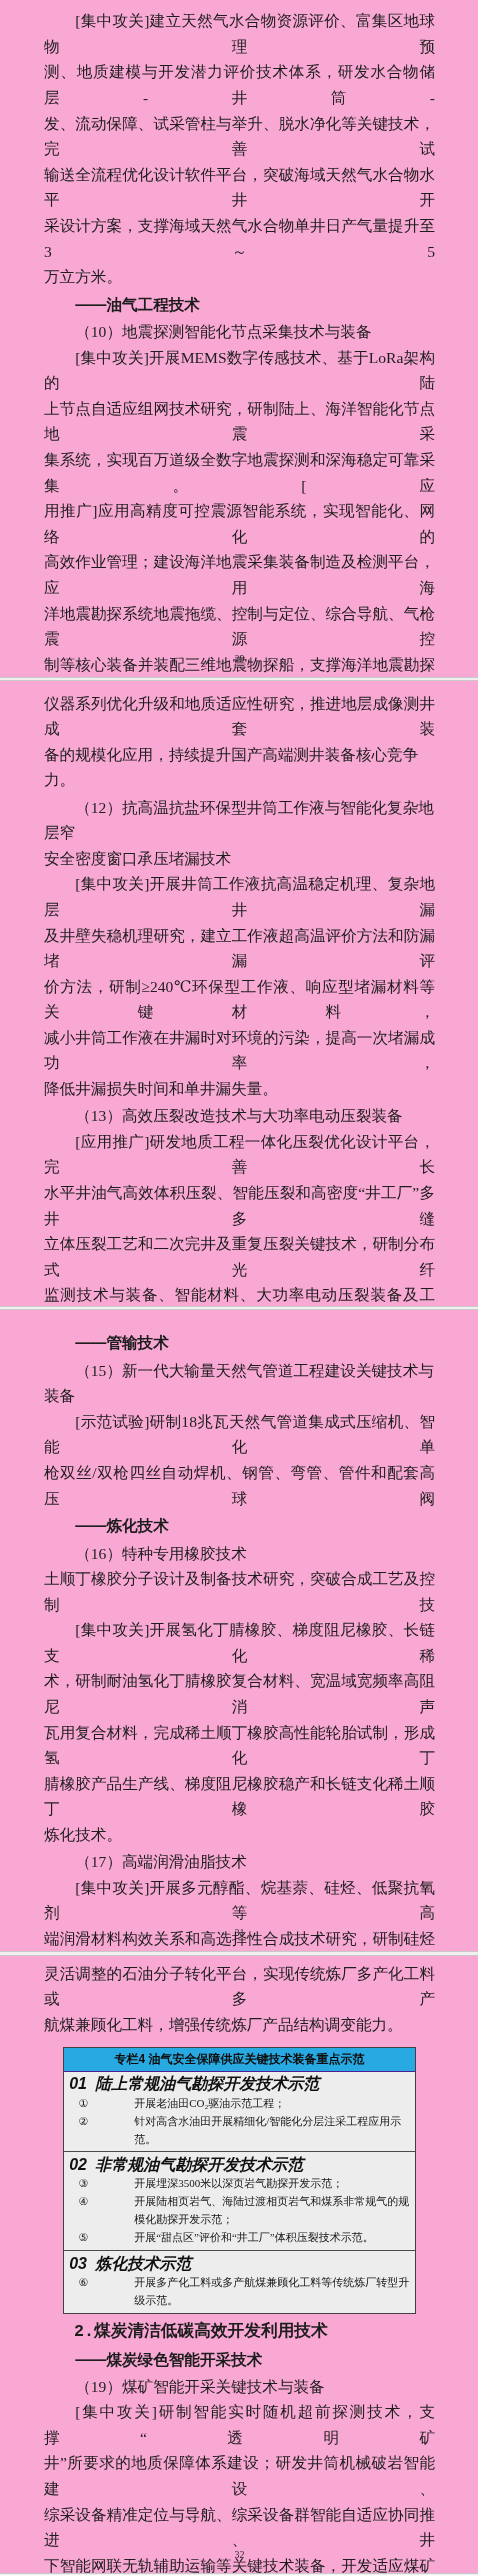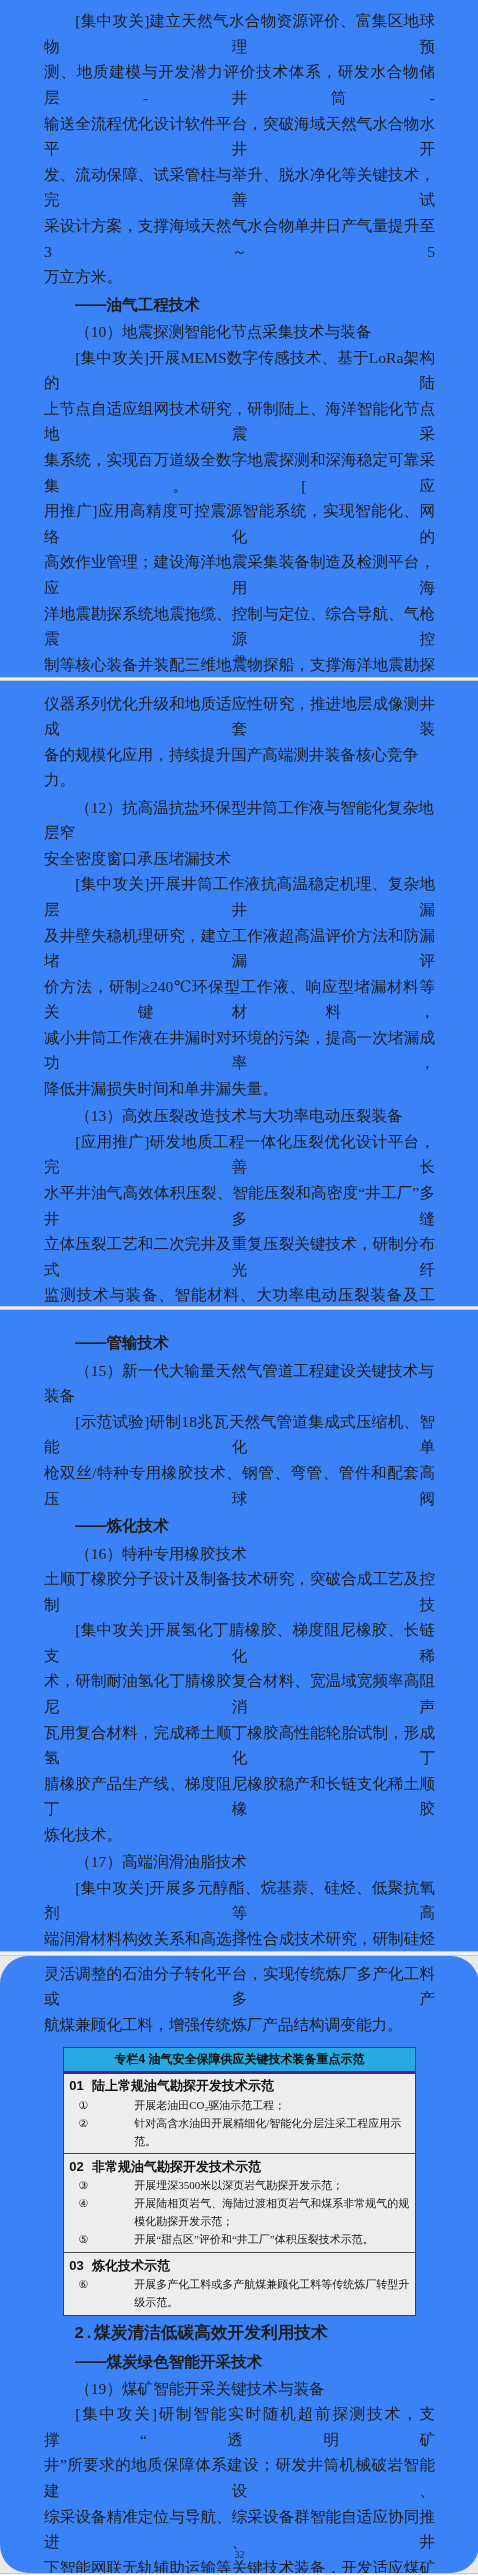--- a/index.html
+++ b/index.html
@@ -2,28 +2,28 @@
 <html style="font-size:8.3px"><head>
 <meta charset="utf-8">
 <style>
   html,body{margin:0;padding:0;}
   body{
     width:479px;height:2576px;overflow:hidden;
     background:#e9e9e9;
     font-family:"Liberation Serif","DejaVu Serif",serif;
   }
   .doc{width:479px;}
-  .page{position:relative;background:#3b82f6;width:479px;overflow:hidden;box-sizing:border-box;}
+  .page{position:relative;background:#f9a8d4;width:479px;overflow:hidden;box-sizing:border-box;}
   .gap{height:4.2px;background:#f0f0f0;border-top:0.5px solid #c9c9c9;border-bottom:0.5px solid #c9c9c9;box-sizing:border-box;}
   .end-strip{height:3.7px;background:#f0f0f0;border-top:0.5px solid #c9c9c9;box-sizing:border-box;}
 
   .pg29{height:677px;}
   .pg30{height:625px;}
   .pg31{height:641px;}
-  .pg32{height:617px;border-radius:28px;}
+  .pg32{height:617px;}
 
   .content{padding:0 44px;font-size:15.6px;line-height:25.6px;color:#1d1d1d;}
   .pg29 .content{padding-top:8.3px;}
   .pg30 .content{padding-top:9.4px;}
   .pg31 .content{padding-top:18px;}
   .pg32 .content{padding-top:5.2px;}
 
   .line{text-align:justify;text-align-last:justify;}
   .s-p1{text-indent:2em;}
   .s-pe{text-align:left;text-align-last:left;}
@@ -33,41 +33,41 @@
        font-family:"Liberation Sans","DejaVu Sans",sans-serif;}
   .s-sec{margin-top:1.6px;}
   .s-h1{text-indent:1.8em;text-align:left;text-align-last:left;font-weight:bold;font-size:16.7px;margin-top:5.2px;
         font-family:Liberation Mono, monospace;}
 
   .footer{position:absolute;bottom:12.5px;left:0;width:100%;text-align:center;
           font-size:10px;color:#2a2a2a;line-height:11.5px;}
 
   .box{width:353px;margin:9.4px auto 0;background:#ededed;border:1px solid #404040;box-sizing:border-box;}
   .box-header{text-align:center;font-weight:bold;font-size:12px;line-height:15.6px;padding:3.7px 0;
-              color:#0d0d0d;border-bottom:3px solid #4c1d95;
+              color:#0d0d0d;border-bottom:1px solid #4c1d95;
               font-family:"Liberation Sans","DejaVu Sans",sans-serif;}
   .box-section{padding:2.6px 5.2px 3.7px;border-top:1px solid #4a4a4a;}
   .box-section:first-child{border-top:none;}
-  .box-section-title{display:flex;font-weight:bold;font-size:13px;line-height:19.3px;color:#111;
-                     font-family:"Liberation Sans","DejaVu Sans",sans-serif;}
+  .box-section-title{display:flex;font-weight:bold;font-size:16px;line-height:19.3px;color:#111;
+                     font-family:"Liberation Sans","DejaVu Sans",sans-serif;font-style:italic;}
   .box-no{flex:none;margin-right:8.3px;}
   .box-item{display:flex;font-size:11px;line-height:18px;margin-left:9.4px;color:#161616;}
   .box-marker{flex:none;width:15.6px;}
   .box-text{flex:1;text-align:left;margin-left:40px;}
 </style>
 </head>
 <body>
 
 <div class="doc" id="doc-root">
     <section class="page pg29">
     <div class="content">
         <div class="line s-p1">[集中攻关]建立天然气水合物资源评价、富集区地球物理预</div>
         <div class="line s-p">测、地质建模与开发潜力评价技术体系，研发水合物储层-井筒-</div>
+        <div class="line s-p">发、流动保障、试采管柱与举升、脱水净化等关键技术，完善试</div>
         <div class="line s-p">输送全流程优化设计软件平台，突破海域天然气水合物水平井开</div>
-        <div class="line s-p">发、流动保障、试采管柱与举升、脱水净化等关键技术，完善试</div>
         <div class="line s-p">采设计方案，支撑海域天然气水合物单井日产气量提升至3～5</div>
         <div class="line s-pe">万立方米。</div>
         <div class="line s-h">——油气工程技术</div>
         <div class="line s-sec">（10）地震探测智能化节点采集技术与装备</div>
         <div class="line s-p1">[集中攻关]开展MEMS数字传感技术、基于LoRa架构的陆</div>
         <div class="line s-p">上节点自适应组网技术研究，研制陆上、海洋智能化节点地震采</div>
         <div class="line s-p">集系统，实现百万道级全数字地震探测和深海稳定可靠采集。[应</div>
         <div class="line s-p">用推广]应用高精度可控震源智能系统，实现智能化、网络化的</div>
         <div class="line s-p">高效作业管理；建设海洋地震采集装备制造及检测平台，应用海</div>
         <div class="line s-p">洋地震勘探系统地震拖缆、控制与定位、综合导航、气枪震源控</div>
@@ -93,21 +93,21 @@
         <div class="line s-p">立体压裂工艺和二次完井及重复压裂关键技术，研制分布式光纤</div>
         <div class="line s-p">监测技术与装备、智能材料、大功率电动压裂装备及工具，实现</div>
       </div>
   </section>
     <div class="gap"></div>
     <section class="page pg31">
     <div class="content">
         <div class="line s-h">——管输技术</div>
         <div class="line s-sec">（15）新一代大输量天然气管道工程建设关键技术与装备</div>
         <div class="line s-p1">[示范试验]研制18兆瓦天然气管道集成式压缩机、智能化单</div>
-        <div class="line s-p">枪双丝/特种专用橡胶技术、钢管、弯管、管件和配套高压球阀</div>
+        <div class="line s-p">枪双丝/双枪四丝自动焊机、钢管、弯管、管件和配套高压球阀</div>
         <div class="line s-h">——炼化技术</div>
         <div class="line s-sec">（16）特种专用橡胶技术</div>
         <div class="line s-p">土顺丁橡胶分子设计及制备技术研究，突破合成工艺及控制技</div>
         <div class="line s-p1">[集中攻关]开展氢化丁腈橡胶、梯度阻尼橡胶、长链支化稀</div>
         <div class="line s-p">术，研制耐油氢化丁腈橡胶复合材料、宽温域宽频率高阻尼消声</div>
         <div class="line s-p">瓦用复合材料，完成稀土顺丁橡胶高性能轮胎试制，形成氢化丁</div>
         <div class="line s-p">腈橡胶产品生产线、梯度阻尼橡胶稳产和长链支化稀土顺丁橡胶</div>
         <div class="line s-pe">炼化技术。</div>
         <div class="line s-sec">（17）高端润滑油脂技术</div>
         <div class="line s-p1">[集中攻关]开展多元醇酯、烷基萘、硅烃、低聚抗氧剂等高</div>

